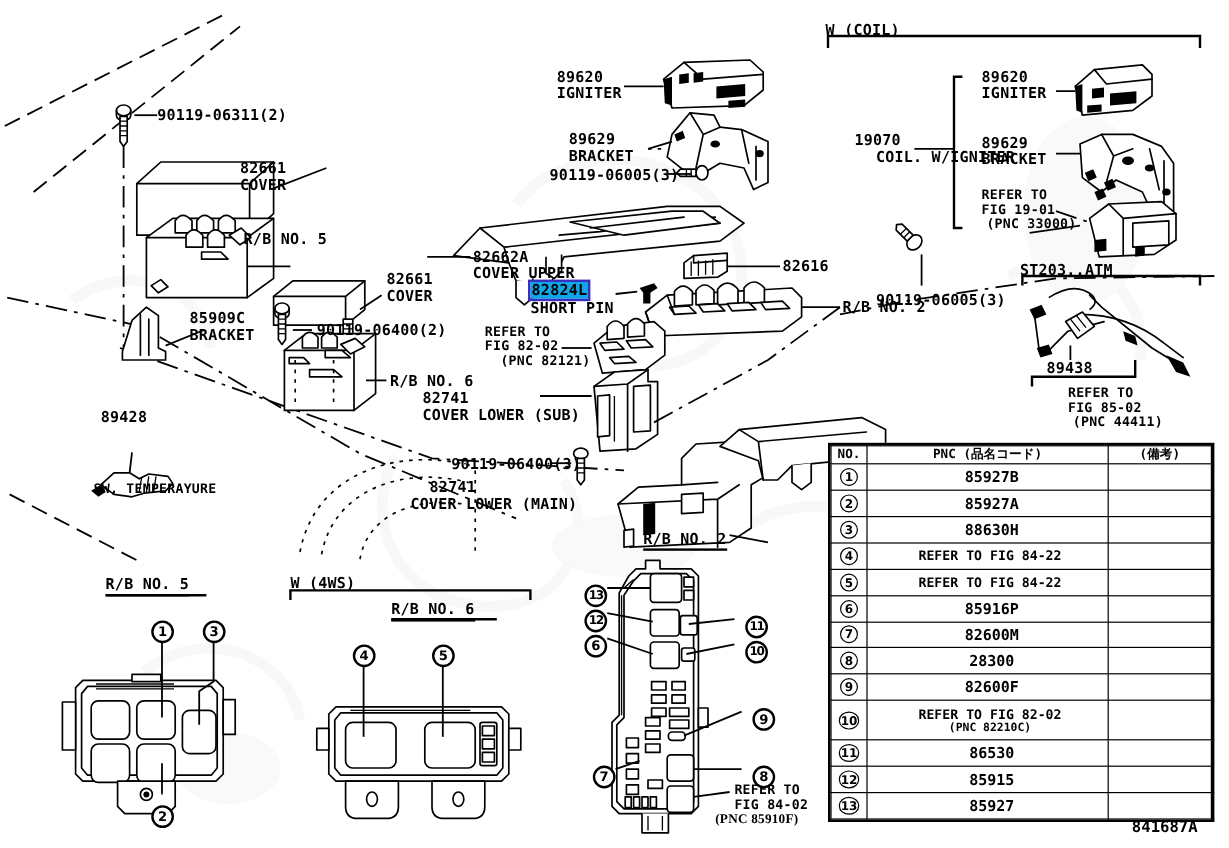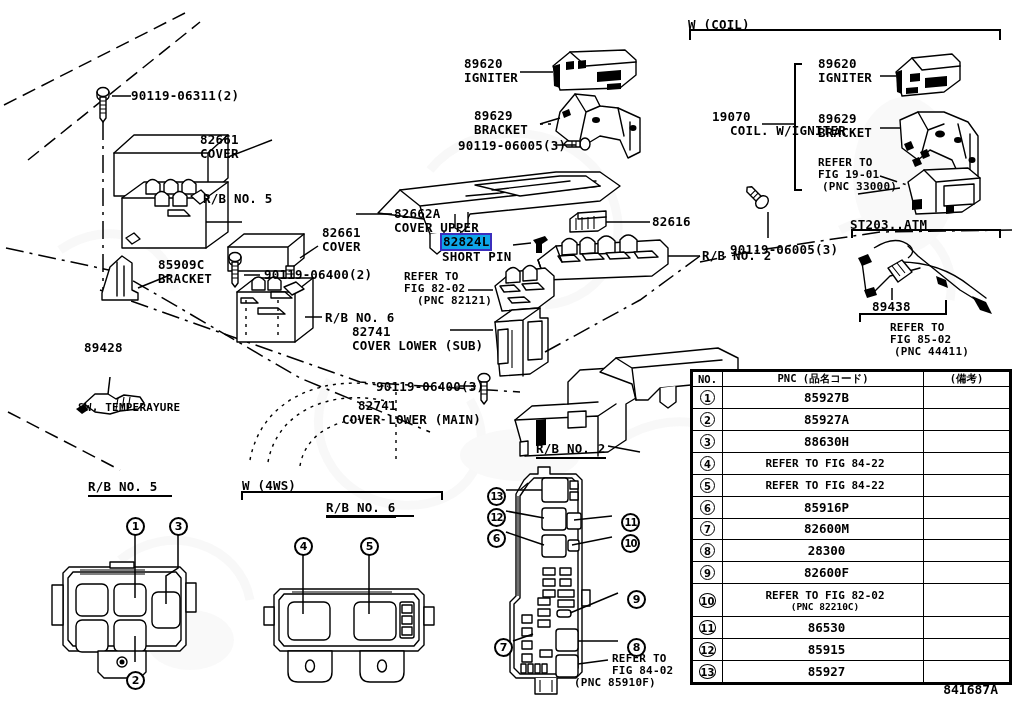--- a/index.html
+++ b/index.html
@@ -569,21 +569,21 @@
   <div class="lbl sm" style="left:890px;top:322px;">REFER TO</div>
   <div class="lbl sm" style="left:890px;top:334px;">FIG 85-02</div>
   <div class="lbl sm" style="left:894px;top:346px;">(PNC 44411)</div>
 
   <div class="lbl ul" style="left:88px;top:480px;">R/B NO. 5</div>
   <div class="lbl" style="left:242px;top:479px;">W (4WS)</div>
   <div class="lbl ul" style="left:326px;top:501px;">R/B NO. 6</div>
 
   <div class="lbl sm" style="left:612px;top:653px;">REFER TO</div>
   <div class="lbl sm" style="left:612px;top:665px;">FIG 84-02</div>
-  <div class="lbl sm" style="left:574px;top:677px;">(PNC 85910F)</div>
+  <div class="lbl sm" style="left:596px;top:677px;font-family:Liberation Serif, serif;">(PNC 85910F)</div>
 
   <div id="callout-layer">
       <div class="callout" style="left: 126px; top: 517px;">1</div>
       <div class="callout" style="left: 126px; top: 671px;">2</div>
       <div class="callout" style="left: 169px; top: 517px;">3</div>
       <div class="callout" style="left: 294px; top: 537px;">4</div>
       <div class="callout" style="left: 360px; top: 537px;">5</div>
       <div class="callout" style="left: 487px; top: 529px;">6</div>
       <div class="callout" style="left: 494px; top: 638px;">7</div>
       <div class="callout" style="left: 627px; top: 638px;">8</div>

